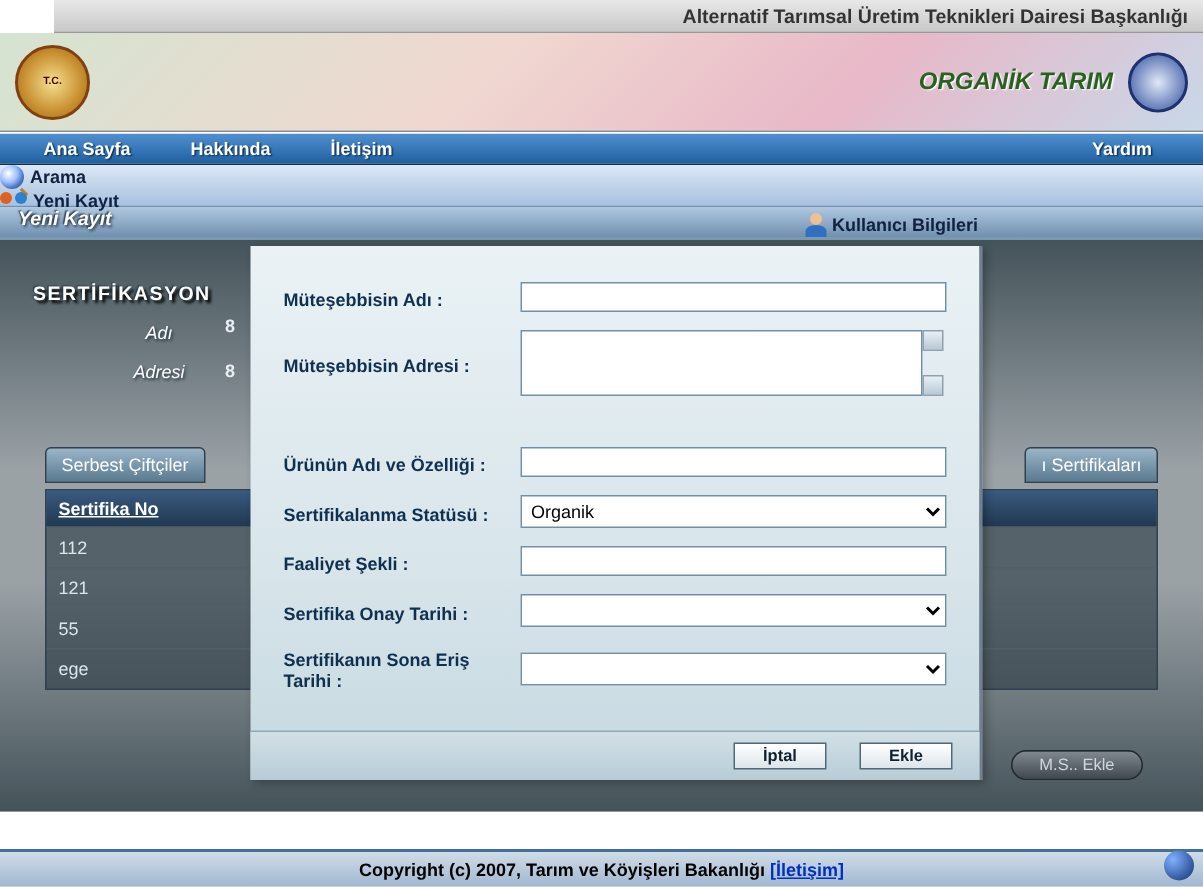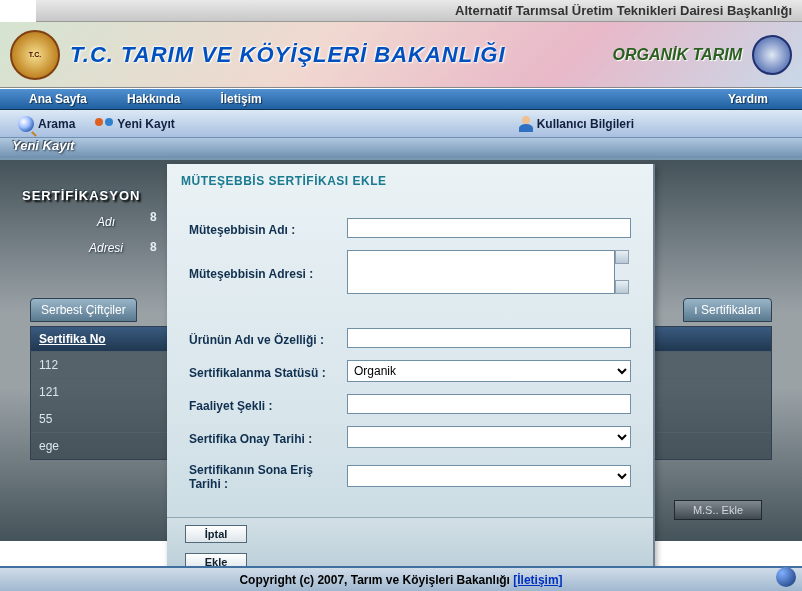--- a/index.html
+++ b/index.html
@@ -15,21 +15,21 @@
 .header-right { margin-left: auto; display: flex; align-items: center; gap: 10px; }
 .organik-text { font-size: 16px; font-weight: bold; font-style: italic; color: #2a6020; text-shadow: 1px 1px 1px #fff; }
 .logo-right { width: 40px; height: 40px; border-radius: 50%; background: radial-gradient(circle, #e0e8f5 0%, #3050a0 100%); border: 2px solid #203070; }
 
 
 .nav-bar { height: 22px; background: linear-gradient(to bottom, #5090d0, #2060a0); border-top: 1px solid #fff; border-bottom: 1px solid #103050; display: flex; align-items: center; padding: 0 29px; }
 .nav-item { color: #fff; font-weight: bold; font-size: 12px; margin-right: 40px; text-shadow: 1px 1px 1px #103050; }
 .nav-item.yardim { margin-left: auto; margin-right: 5px; }
 
 
-.toolbar { height: 28px; background: linear-gradient(to bottom, #dce8f5, #a8c0e0); border-bottom: 1px solid #7090b0; display: flex; padding: 0 18px; }
+.toolbar { height: 28px; background: linear-gradient(to bottom, #dce8f5, #a8c0e0); border-bottom: 1px solid #7090b0; display: flex; padding: 0 0; flex-direction: column; }
 .tb-item { display: flex; align-items: center; gap: 4px; margin-right: 20px; font-size: 12px; font-weight: bold; color: #102040; }
 .tb-item.right { margin-left: auto; margin-right: 150px; }
 .icon-magnify { width: 16px; height: 16px; background: radial-gradient(circle at 35% 35%, #fff 0%, #a0c0ff 40%, #4070c0 70%); border-radius: 50%; position: relative; }
 .icon-magnify::after { content: ''; position: absolute; bottom: -3px; right: -3px; width: 6px; height: 2px; background: #c08020; transform: rotate(45deg); }
 .icon-users { width: 18px; height: 16px; position: relative; }
 .icon-users .u1 { position: absolute; width: 8px; height: 8px; border-radius: 50%; background: #e06020; left: 0; top: 2px; }
 .icon-users .u2 { position: absolute; width: 8px; height: 8px; border-radius: 50%; background: #3080d0; right: 0; top: 2px; }
 .icon-user { width: 14px; height: 16px; position: relative; }
 .icon-user::before { content: ''; position: absolute; width: 8px; height: 8px; border-radius: 50%; background: #f0c090; left: 3px; top: 0; }
 .icon-user::after { content: ''; position: absolute; width: 14px; height: 8px; border-radius: 50% 50% 0 0; background: #3070c0; bottom: 0; left: 0; }
@@ -50,57 +50,56 @@
 
 .tab-bg { position: absolute; left: 30px; top: 298px; right: 30px; display: flex; gap: 6px; }
 .tab-bg .tab { background: linear-gradient(to bottom, #9ab5c8, #5a7a90); border: 1px solid #304050; border-radius: 4px 4px 0 0; padding: 4px 10px; color: #fff; font-size: 12px; }
 .tab-bg .tab.last { margin-left: auto; }
 
 .table-bg { position: absolute; left: 30px; top: 326px; right: 30px; border: 1px solid #304050; background: rgba(40,55,65,0.6); }
 .table-bg .hdr { background: linear-gradient(to bottom, #3a5a80, #203850); display: flex; }
 .table-bg .hdr div { flex: 1; padding: 5px 8px; color: #fff; font-weight: bold; font-size: 12px; text-decoration: underline; }
 .table-bg .row { display: flex; border-top: 1px solid #50606a; }
 .table-bg .row div { flex: 1; padding: 6px 8px; color: #dce5ea; font-size: 12px; }
-.ms-btn { position: absolute; right: 40px; top: 500px; background: linear-gradient(to bottom, #808890, #404850); border: 1px solid #202830; color: #d0d8de; padding: 3px 18px; font-size: 11px; border-radius: 0; }
+.ms-btn { position: absolute; right: 40px; top: 500px; background: linear-gradient(to bottom, #808890, #404850); border: 1px solid #202830; color: #d0d8de; padding: 3px 18px; font-size: 11px; border-radius: 10px; }
 
 
 .modal { position: absolute; left: 167px; top: 164px; width: 488px; background: linear-gradient(to bottom, #eaf2f5 0%, #d8e5eb 60%, #c5d8e0 100%); border-right: 2px solid #708090; box-shadow: 2px 2px 6px rgba(0,0,0,0.3); }
 .modal-title { padding: 10px 14px 6px; font-size: 12px; font-weight: bold; color: #1a7a90; letter-spacing: 0.5px; }
 .modal-body { padding: 12px 22px 18px; border-bottom: 1px solid #90a8b5; }
 .form-row { display: flex; align-items: center; margin-bottom: 8px; margin-top: 12px; }
 .form-row .lbl { width: 158px; color: #103050; font-size: 12px; font-weight: bold; padding-top: 3px; }
 .form-row .ctl { flex: 1; }
 .form-row input[type=text] { width: 100%; height: 20px; border: 1px solid #7090a8; padding: 1px 3px; font-size: 12px; }
 .form-row textarea { width: calc(100% - 16px); height: 44px; border: 1px solid #7090a8; padding: 1px 3px; font-size: 12px; resize: none; vertical-align: top; }
 .form-row .ta-wrap { display: flex; }
 .form-row .ta-btns { width: 16px; display: flex; flex-direction: column; justify-content: space-between; }
 .form-row .ta-btns span { width: 14px; height: 14px; background: linear-gradient(to bottom, #e8f0f5, #b8c8d5); border: 1px solid #90a0b0; display: block; }
 .form-row select { width: 100%; height: 22px; border: 1px solid #7090a8; background: #fff; font-size: 12px; padding: 1px 2px; }
 .gap-row { height: 14px; }
-.modal-footer { padding: 7px 18px; display: flex; justify-content: flex-end; gap: 10px; background: linear-gradient(to bottom, #d2e0e6, #b8ccd6); flex-direction: column; }
+.modal-footer { padding: 7px 18px; display: flex; justify-content: flex-end; gap: 22px; background: linear-gradient(to bottom, #d2e0e6, #b8ccd6); }
 .modal-footer button { width: 62px; height: 18px; background: linear-gradient(to bottom, #fff, #dde5ea); border: 1px solid #506878; font-size: 11px; font-weight: bold; color: #102030; }
 
 
 .footer { position: absolute; bottom: 0; left: 0; right: 0; height: 25px; background: linear-gradient(to bottom, #d0dce8, #a0b8d0); border-top: 2px solid #4070a0; text-align: center; padding-top: 5px; font-size: 12px; font-weight: bold; }
 .footer a { color: #0030c0; text-decoration: underline; }
 .footer .globe { position: absolute; right: 6px; bottom: 4px; width: 20px; height: 20px; border-radius: 50%; background: radial-gradient(circle at 30% 30%, #80b0ff, #103070); }
 
 
 .right-col { position: absolute; left: 656px; top: 0; }
 </style>
 </head>
 <body>
 
 <div class="top-bar">
   <span>Alternatif Tarımsal Üretim Teknikleri Dairesi Başkanlığı</span>
 </div>
 
 <div class="header-banner">
   <div class="logo">T.C.</div>
-  <div class="header-title">T.C. TARIM VE KÖYİŞLERİ BAKANLIĞI</div>
   <div class="header-right">
     <div class="organik-text">ORGANİK TARIM</div>
     <div class="logo-right"></div>
   </div>
 </div>
 
 <div class="nav-bar">
   <span class="nav-item">Ana Sayfa</span>
   <span class="nav-item">Hakkında</span>
   <span class="nav-item">İletişim</span>
@@ -168,21 +167,20 @@
     <div>31.01.2008</div>
   </div>
   <div class="row">
     <div>ege</div>
     <div>07.10.2007</div>
   </div>
 </div>
 <div class="ms-btn">M.S.. Ekle</div>
 
 <div class="modal">
-  <div class="modal-title">MÜTEŞEBBİS SERTİFİKASI  EKLE</div>
   <div class="modal-body">
 
     <div class="form-row">
       <div class="lbl">Müteşebbisin Adı :</div>
       <div class="ctl"><input type="text" style=""></div>
     </div>
 
     <div class="form-row">
       <div class="lbl">Müteşebbisin Adresi :</div>
       <div class="ctl ta-wrap">

